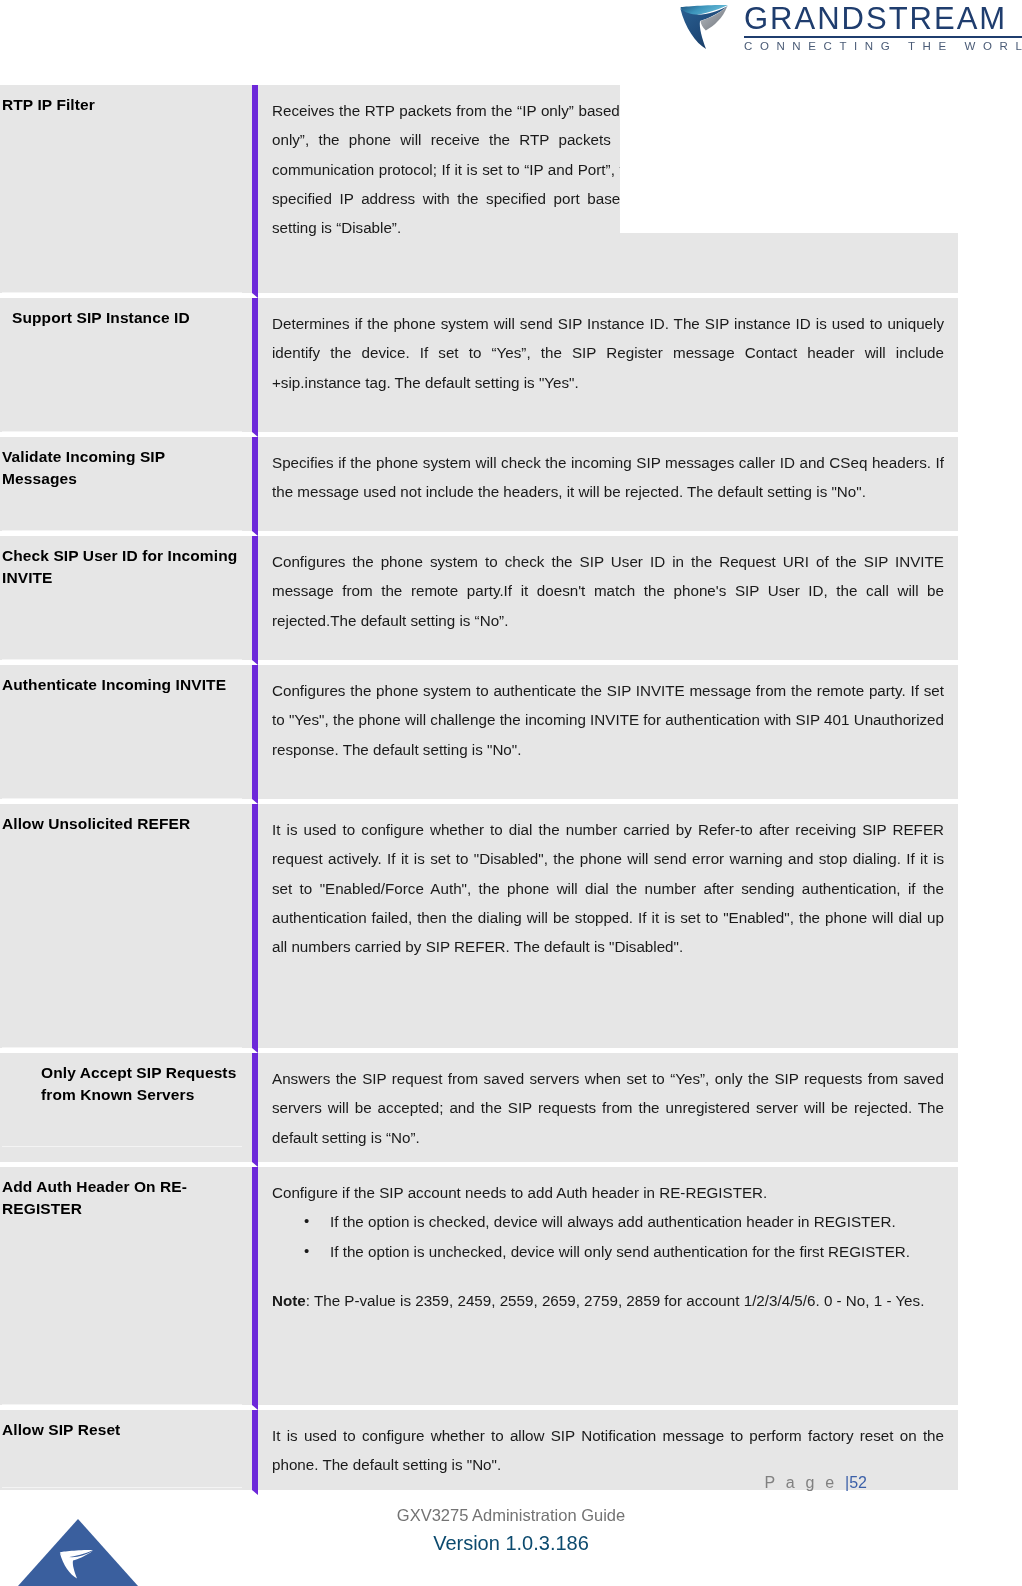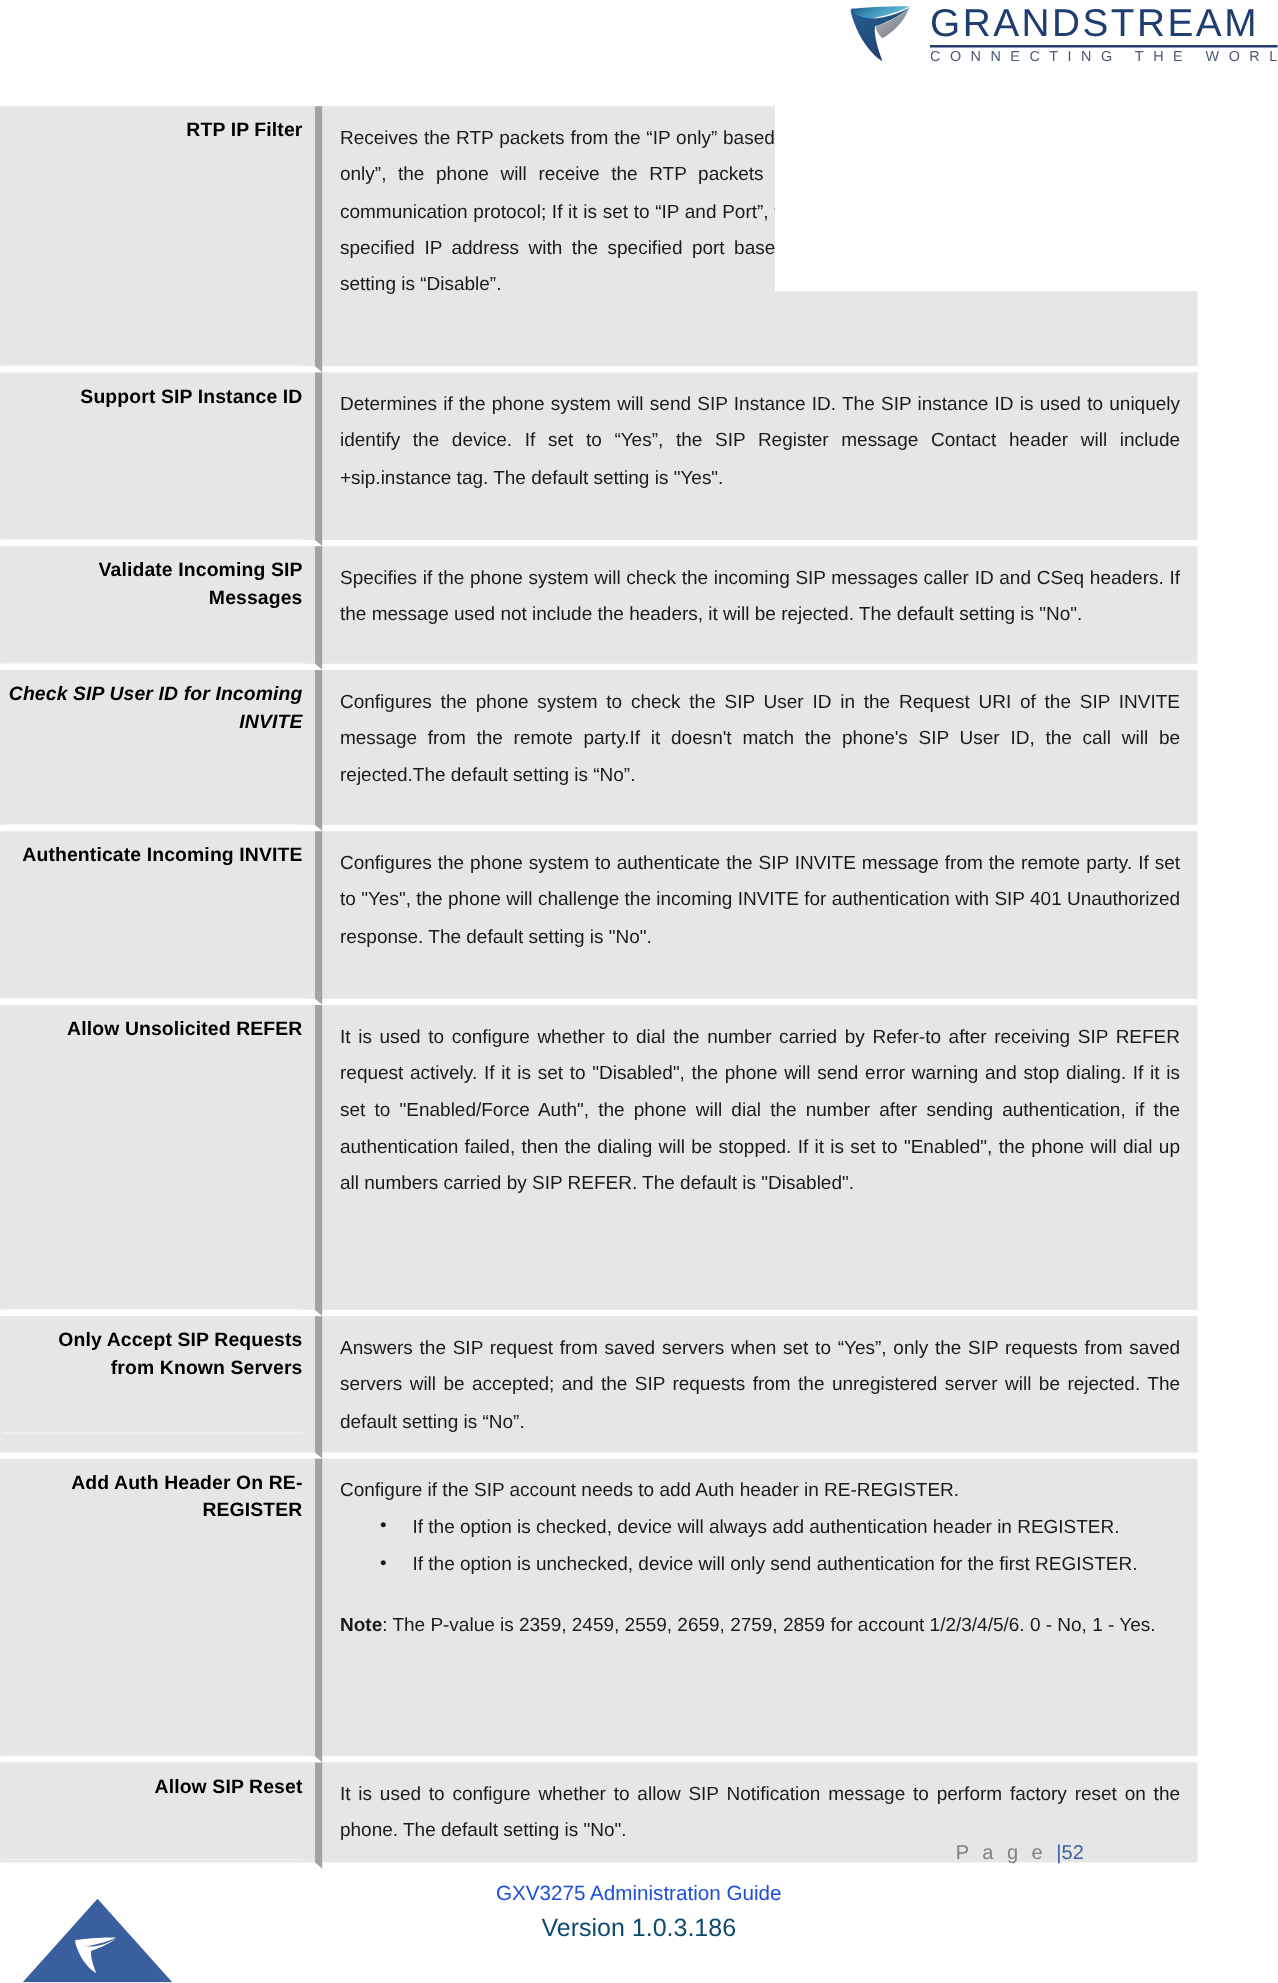--- a/index.html
+++ b/index.html
@@ -81,22 +81,21 @@
     
   }
   .cell {
     background: #e6e6e6;
     vertical-align: top;
     padding: 0;
     border-bottom: 5px solid #ffffff;
   }
   .cell.label {
     width: 252px;
-    border-right: 6px solid #a3a3a3;
-    text-align: right;
+    border-right: 6px solid #6d28d9;
   }
   .cell.desc {
     width: 700px;
   }
   .label-inner {
     padding: 9px 10px 6px 2px;
     font-size: 15.5px;
     font-weight: bold;
     color: #000000;
     line-height: 1.42;
@@ -142,21 +141,21 @@
     left: 32px;
     top: 0;
     font-size: 15px;
     line-height: 1.93;
   }
 
   
   .h-rtp .label-inner { min-height: 192px; }
   .h-sip .label-inner { min-height: 118px; padding-left: 12px; }
   .h-val .label-inner { min-height: 78px; }
-  .h-chk .label-inner { min-height: 108px; font-style: italic; }
+  .h-chk .label-inner { min-height: 108px; }
   .h-auth .label-inner { min-height: 118px; }
   .h-ref .label-inner { min-height: 228px; }
   .h-only .label-inner { min-height: 78px; margin-left: 39px; }
   .h-add .label-inner { min-height: 222px; }
   .h-rst .label-inner { min-height: 62px; }
 
   
   .footer {
     position: absolute;
     left: 0;
@@ -179,21 +178,21 @@
   }
   .footer-center {
     position: absolute;
     left: 0;
     top: 48px;
     width: 1022px;
     text-align: center;
   }
   .footer-title {
     font-size: 16.5px;
-    color: #1d4ed8;
+    color: #737373;
     line-height: 1.5;
   }
   .footer-version {
     font-size: 20px;
     color: #0c4a6e;
     line-height: 1.5;
   }
   .footer-logo {
     position: absolute;
     left: 16px;

